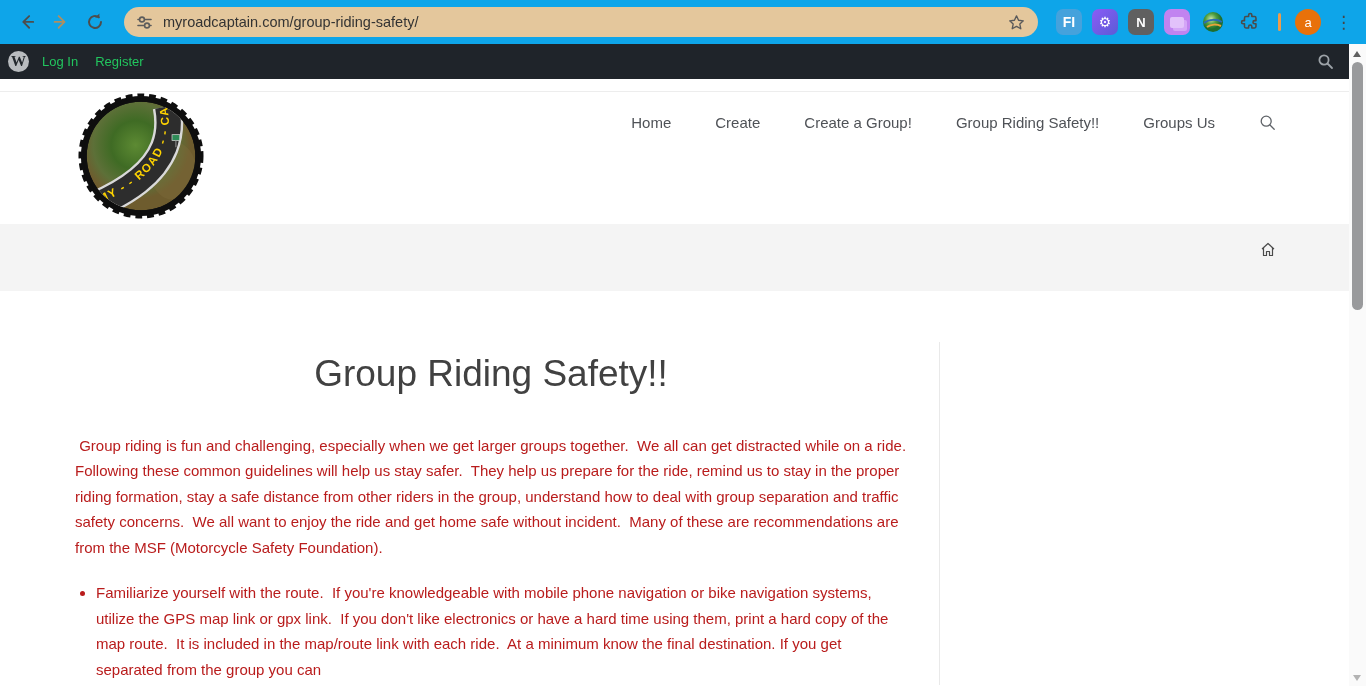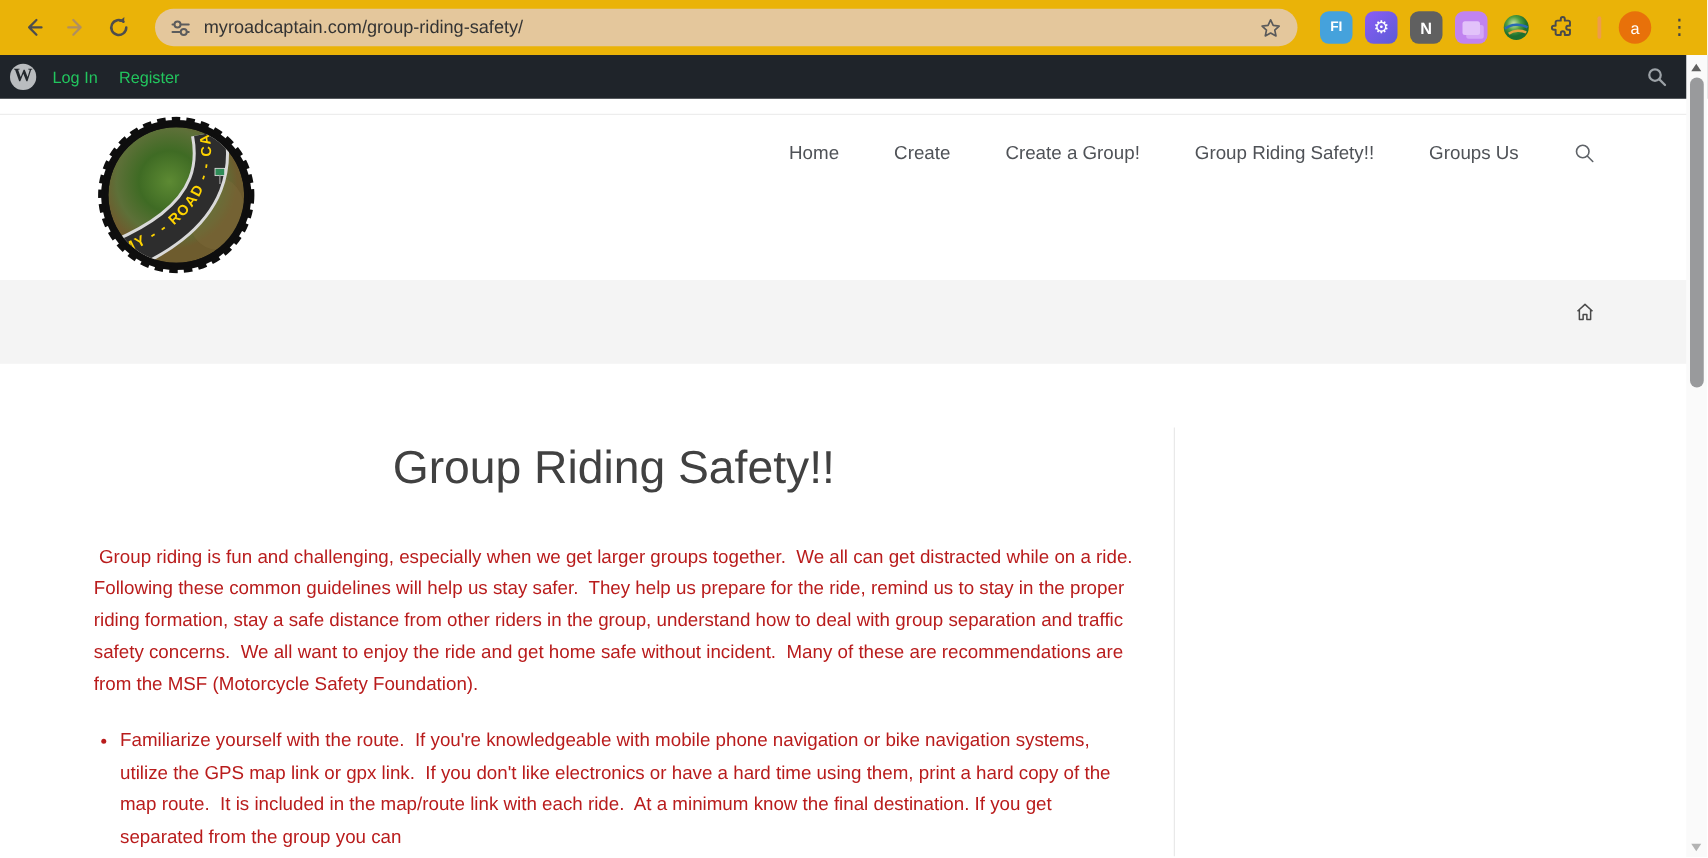--- a/index.html
+++ b/index.html
@@ -1,26 +1,26 @@
 <!DOCTYPE html>
 <html><head>
 <meta charset="utf-8">
 <style>
   * { margin:0; padding:0; box-sizing:border-box; }
   html,body { width:1366px; height:686px; overflow:hidden; background:#fff;
               font-family:"Liberation Sans", sans-serif; }
   .screen { position:relative; width:1366px; height:686px; background:#fff; overflow:hidden; }
 
   
-  .chrome-toolbar { height:44px; background:#eab308; display:flex; align-items:center; padding:0 10px; }
+  .chrome-toolbar { height:44px; background:#0ea5e9; display:flex; align-items:center; padding:0 10px; }
   .nav-btn { width:34px; height:34px; border:none; background:transparent; display:flex; align-items:center; justify-content:center; border-radius:50%; cursor:pointer; flex:0 0 auto; }
   .omnibox { flex:1 1 auto; max-width:918px; height:30px; background:#e4c79c; border-radius:15px; display:flex; align-items:center; padding:0 12px; margin-left:12px; }
   .omnibox .url { font-size:14.5px; color:#333; margin-left:10px; flex:1 1 auto; white-space:nowrap; overflow:hidden; }
   .ext-area { display:flex; align-items:center; gap:10px; margin-left:18px; flex:0 0 auto; }
-  .ext-btn { width:26px; height:26px; border:none; border-radius:7px; display:flex; align-items:center; justify-content:center; cursor:pointer; color:#fff; font-weight:bold; font-size:11px; padding:0; }
+  .ext-btn { width:26px; height:26px; border:none; border-radius:7px; display:flex; align-items:center; justify-content:center; cursor:pointer; color:#fff; font-weight:bold; font-size:14px; padding:0; }
   .ext-fi { background:#45a2dc; }
   .ext-gear { background:linear-gradient(135deg,#8b5cf6,#5b5bd6); font-family:"DejaVu Sans", sans-serif; font-size:14px; font-weight:normal; }
   .ext-notion { background:#606060; font-size:13px; }
   .ext-purple { background:#c183f0; position:relative; }
   .ext-purple .inner-shape { width:14px; height:11px; background:#e2c2fa; border-radius:2px; box-shadow:3px 3px 0 0 #d4a6f7; }
   .ext-idm { background:transparent; }
   .tb-divider { width:3px; height:18px; border-radius:2px; background:#ee9c4b; margin:0 4px; }
   .avatar { width:26px; height:26px; border-radius:50%; background:#e8710a; color:#fff; font-size:13px; display:flex; align-items:center; justify-content:center; border:none; cursor:pointer; }
   .menu-dots { font-size:17px; color:#454545; background:none; border:none; cursor:pointer; font-family:"DejaVu Sans", sans-serif; padding:0 4px; }
 

